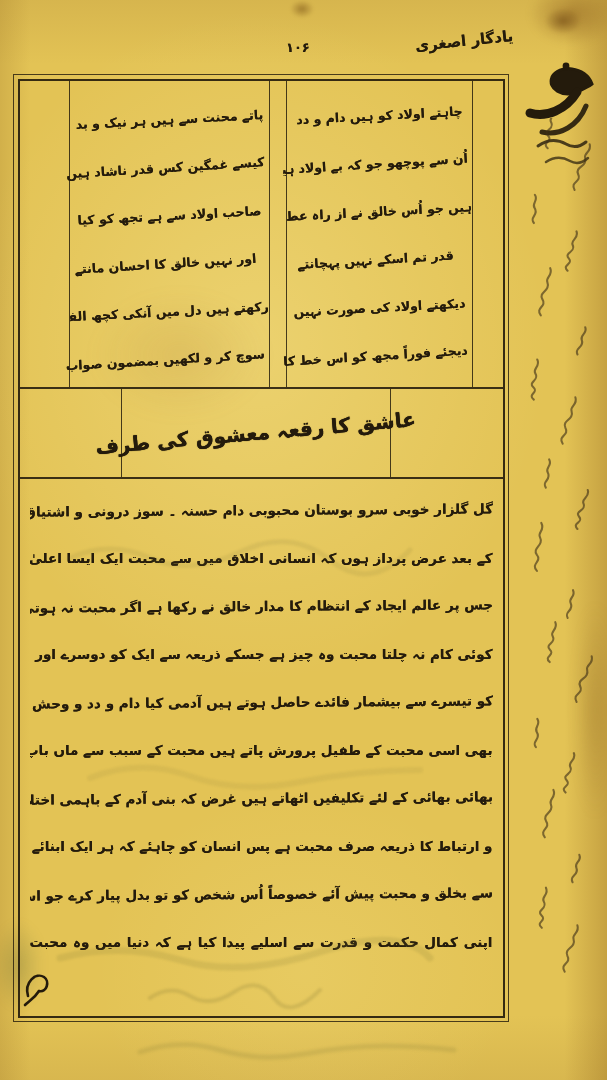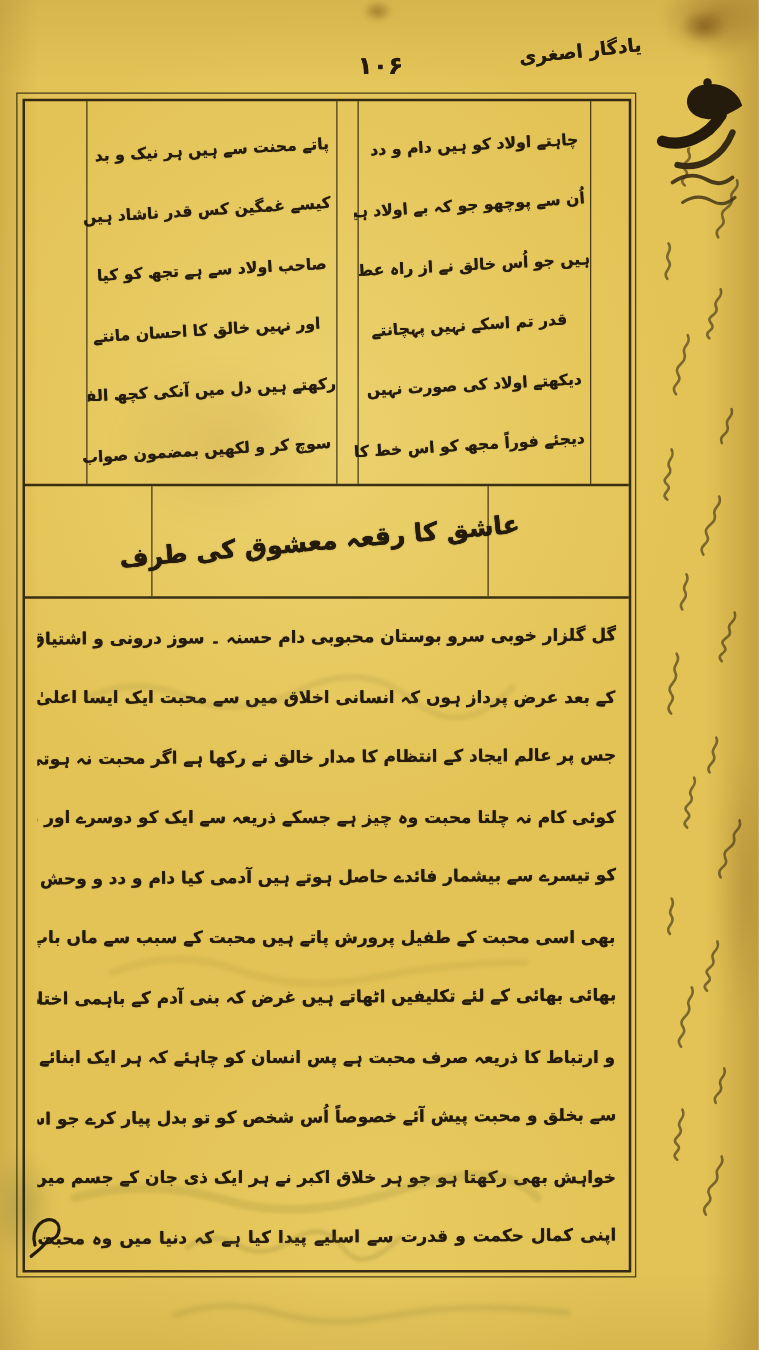--- a/index.html
+++ b/index.html
@@ -35,21 +35,21 @@
   .stain-right{left:575px;top:600px;width:40px;height:220px;filter:blur(6px);
     background:radial-gradient(ellipse, rgba(120,80,25,.22), rgba(120,80,25,0) 70%);}
 
   
   .running-title{
     position:absolute;top:32px;right:94px;font-size:15px;font-weight:700;
     transform:rotate(-6deg);direction:rtl;color:var(--ink);
     text-shadow:0 0 .5px var(--ink-soft);
   }
   .page-number{
-    position:absolute;top:40px;left:286px;font-size:20px;font-weight:700;
+    position:absolute;top:40px;left:286px;font-size:13px;font-weight:700;
     letter-spacing:9px;color:var(--ink);text-shadow:0 0 .5px var(--ink-soft);
   }
 
   
   .frame{
     position:absolute;left:13px;top:74px;width:496px;height:948px;
     border:1.5px solid rgba(34,25,10,.8);
   }
   .frame-inner{
     position:absolute;inset:3.5px;border:2.5px solid rgba(28,20,8,.88);
@@ -159,21 +159,20 @@
     <div class="prose-section">
       <div class="prose-line">گل گلزار خوبی سرو بوستان محبوبی دام حسنہ ۔ سوز درونی و اشتیاق باطنی کے اظہار</div>
       <div class="prose-line">کے بعد عرض پرداز ہوں کہ انسانی اخلاق میں سے محبت ایک ایسا اعلیٰ خلق ہے</div>
       <div class="prose-line">جس پر عالم ایجاد کے انتظام کا مدار خالق نے رکھا ہے اگر محبت نہ ہوتی تو دنیا کا</div>
       <div class="prose-line">کوئی کام نہ چلتا محبت وہ چیز ہے جسکے ذریعہ سے ایک کو دوسرے اور دوسرے</div>
       <div class="prose-line">کو تیسرے سے بیشمار فائدے حاصل ہوتے ہیں آدمی کیا دام و دد و وحش و طیور</div>
       <div class="prose-line">بھی اسی محبت کے طفیل پرورش پاتے ہیں محبت کے سبب سے ماں باپ اولاد کو پالتے</div>
       <div class="prose-line">بھائی بھائی کے لئے تکلیفیں اٹھاتے ہیں غرض کہ بنی آدم کے باہمی اختلاط</div>
       <div class="prose-line">و ارتباط کا ذریعہ صرف محبت ہے پس انسان کو چاہئے کہ ہر ایک ابنائے جنس</div>
       <div class="prose-line">سے بخلق و محبت پیش آئے خصوصاً اُس شخص کو تو بدل پیار کرے جو اسکی</div>
-      <div class="prose-line">خواہش بھی رکھتا ہو جو ہر خلاق اکبر نے ہر ایک ذی جان کے جسم میں</div>
       <div class="prose-line">اپنی کمال حکمت و قدرت سے اسلیے پیدا کیا ہے کہ دنیا میں وہ محبت</div>
     </div>
   </div>
 </div>
 
 <svg class="flourish" viewBox="0 0 90 112">
   <g stroke="#241b0c" fill="none" stroke-linecap="round">
     <path d="M76,24 C70,6 42,4 36,17 C31,29 47,38 61,32 C72,27 76,24 76,24 Z" fill="#241b0c" stroke-width="3"></path>
     <path d="M61,32 C50,50 30,58 14,53" stroke-width="9"></path>
     <path d="M70,46 C62,66 44,76 26,72" stroke-width="5" opacity=".9"></path>

